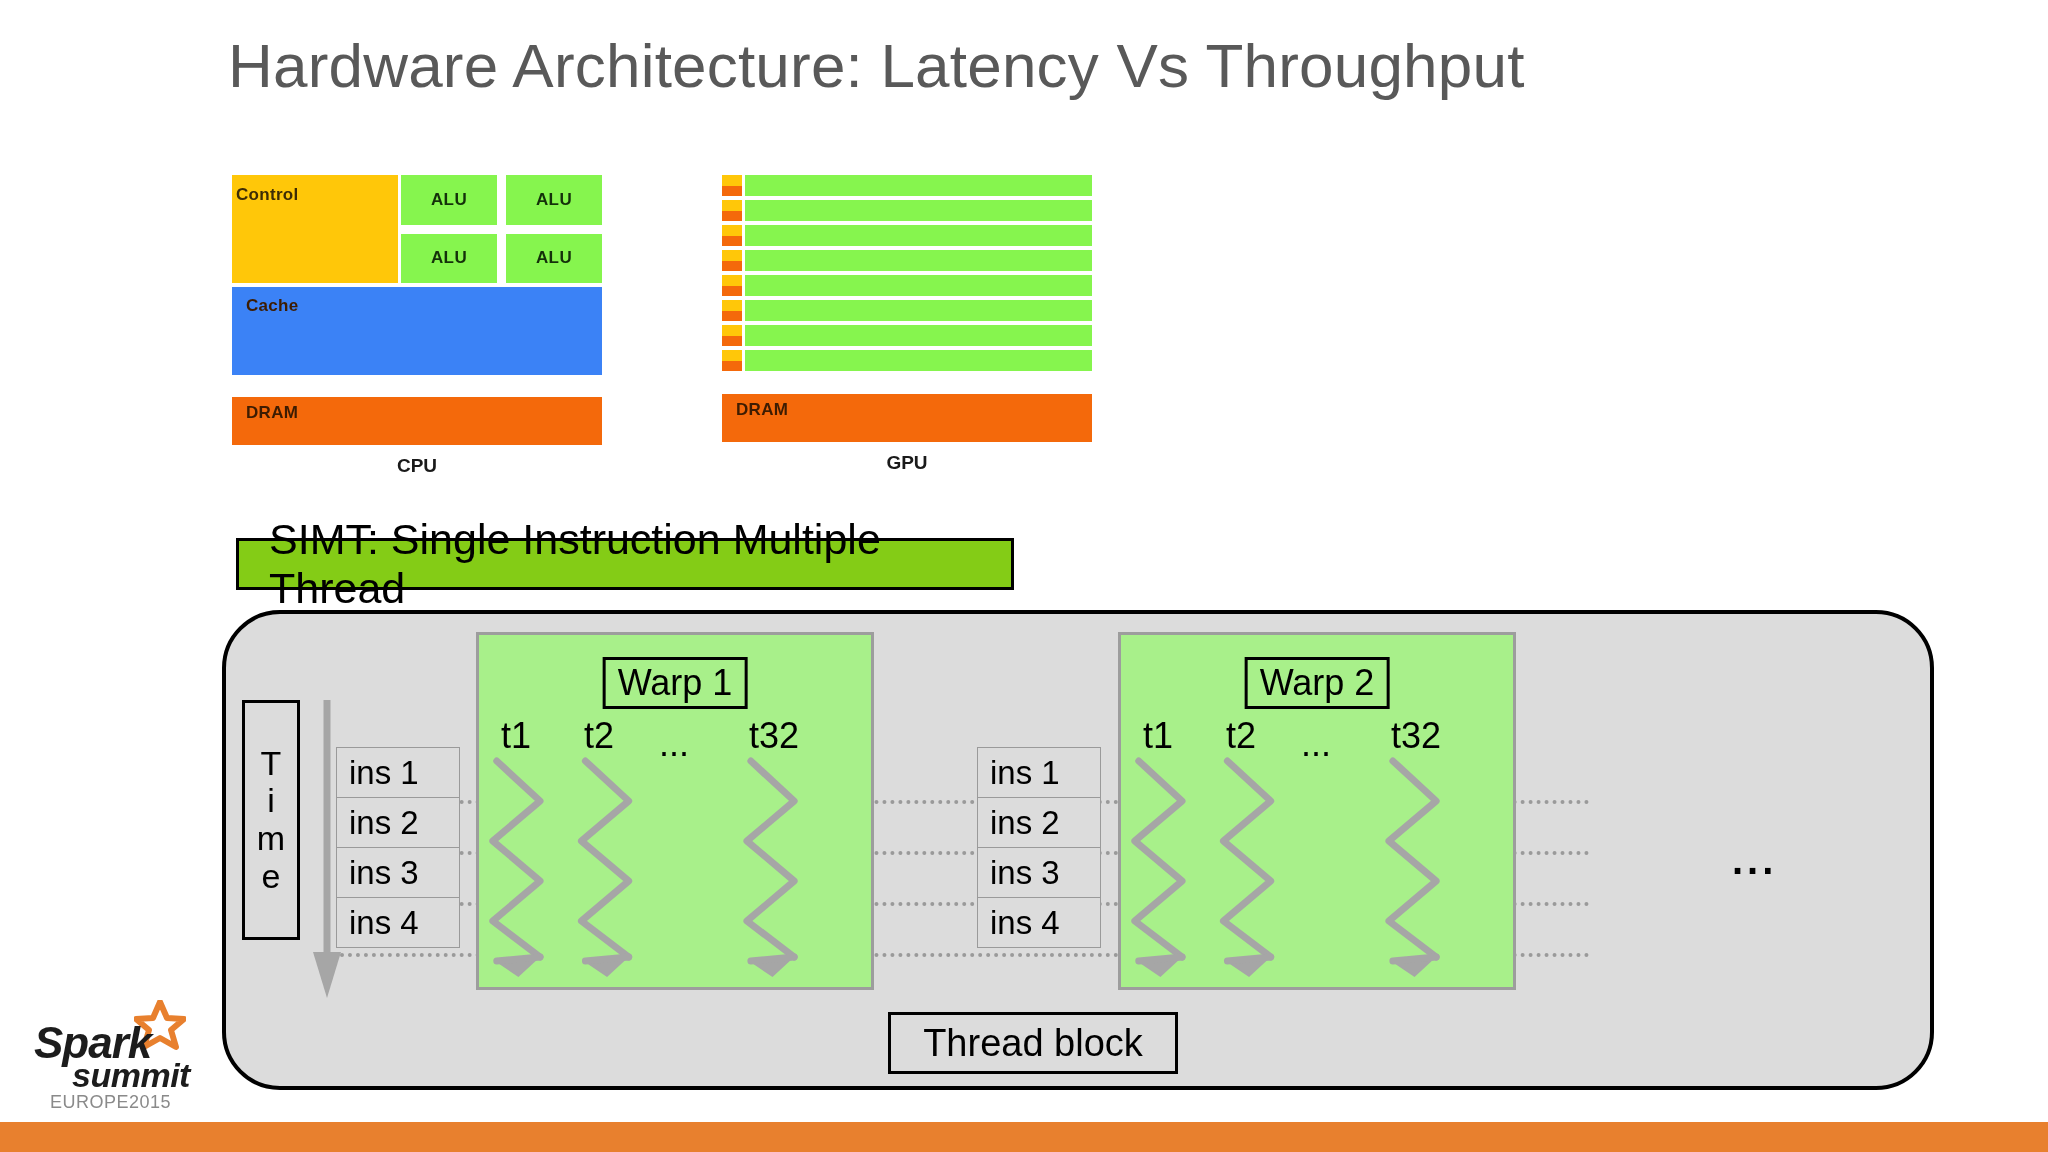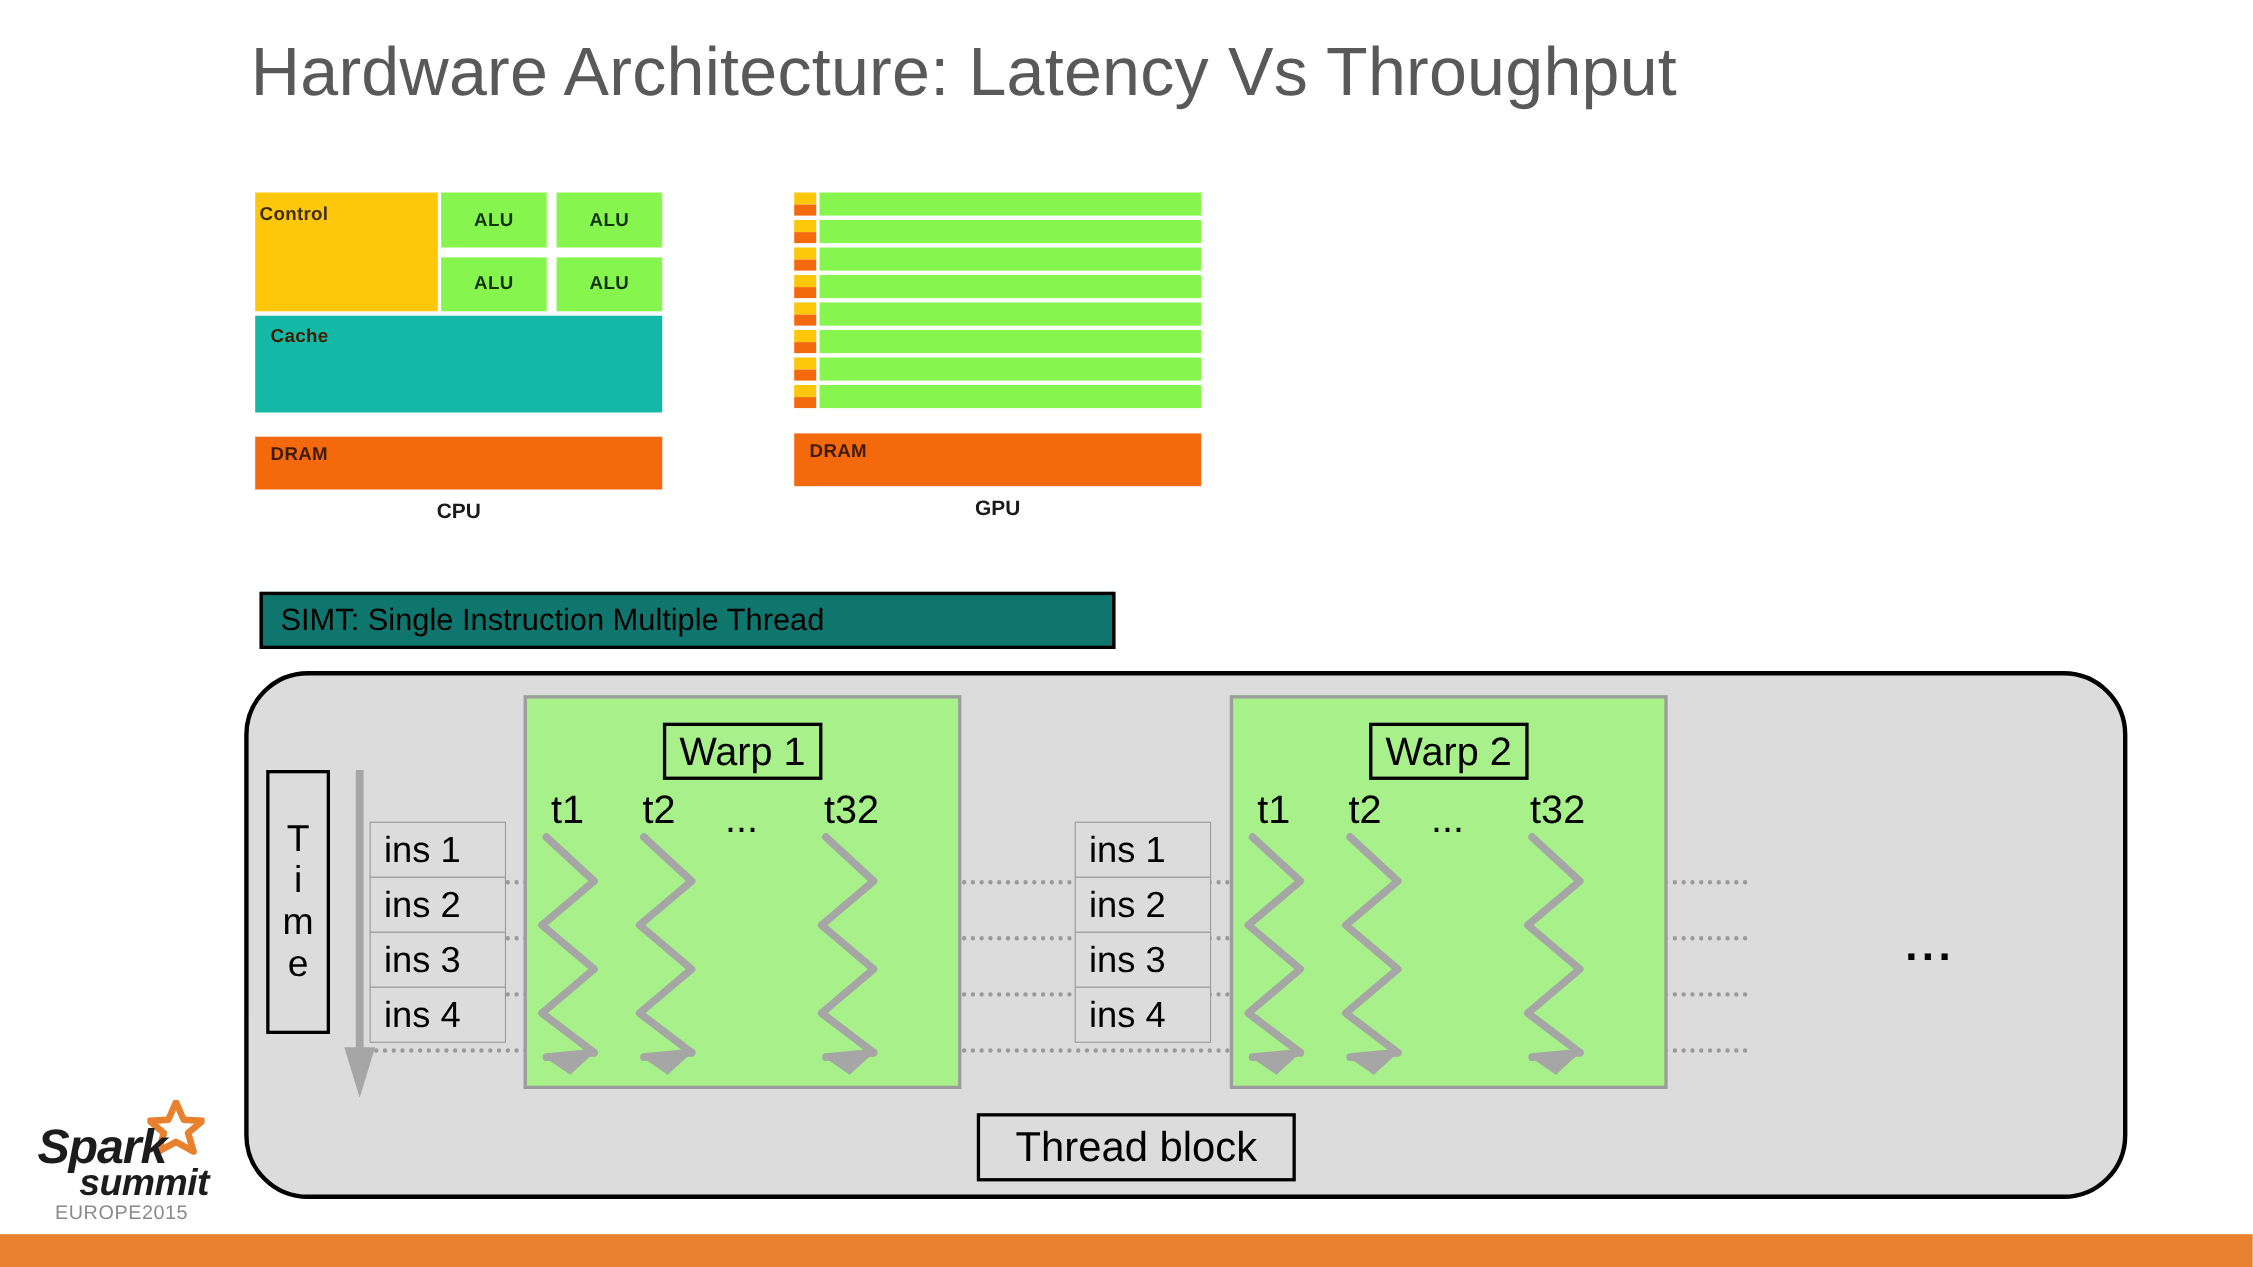--- a/index.html
+++ b/index.html
@@ -26,21 +26,21 @@
   }
   .alu-grid {
     flex: 1; display: grid; grid-template-columns: 1fr 1fr; grid-template-rows: 1fr 1fr;
     gap: 9px; margin-left: 3px;
   }
   .alu-cell {
     background:#86F54E; display:flex; align-items:center; justify-content:center;
     font-size:17px; font-weight:bold; color:#14310a; letter-spacing:.4px;
   }
   .cache-box {
-    margin-top: 4px; height: 88px; background:#14b8a6; padding: 9px 0 0 14px;
+    margin-top: 4px; height: 88px; background:#3b82f6; padding: 9px 0 0 14px;
     font-size:17px; font-weight:bold; color:#3d1c02; letter-spacing:.3px;
   }
   .dram-box {
     margin-top: 22px; height: 48px; background:#F4690B; padding: 6px 0 0 14px;
     font-size:17px; font-weight:bold; color:#3d1c02; letter-spacing:.3px;
   }
   .proc-caption {
     margin-top: 10px; text-align:center; font-size:19px; font-weight:bold; color:#1a1a1a;
   }
 
@@ -52,23 +52,23 @@
   .gpu-mini .m-cache { flex:1; background:#F4690B; }
   .gpu-alu { flex:1; background:#86F54E; margin-left:3px; }
   .gpu-dram {
     margin-top: 23px; height: 48px; background:#F4690B; padding: 6px 0 0 14px;
     font-size:17px; font-weight:bold; color:#3d1c02; letter-spacing:.3px;
   }
 
   
   .simt-box {
     position:absolute; left:236px; top:538px; width: 778px; height:52px;
-    border:3px solid #000; background:#0f766e;
-    display:flex; align-items:center; padding-left: 16px;
-    font-size: 28px; color:#000;
+    border:3px solid #000; background:#84cc16;
+    display:flex; align-items:center; padding-left: 30px;
+    font-size: 43px; color:#000;
   }
 
   
   .tb-container {
     position:absolute; left:222px; top:610px; width: 1712px; height: 480px;
     background:#DCDCDC; border:4px solid #000; border-radius: 58px;
   }
 
   
   .time-box {

